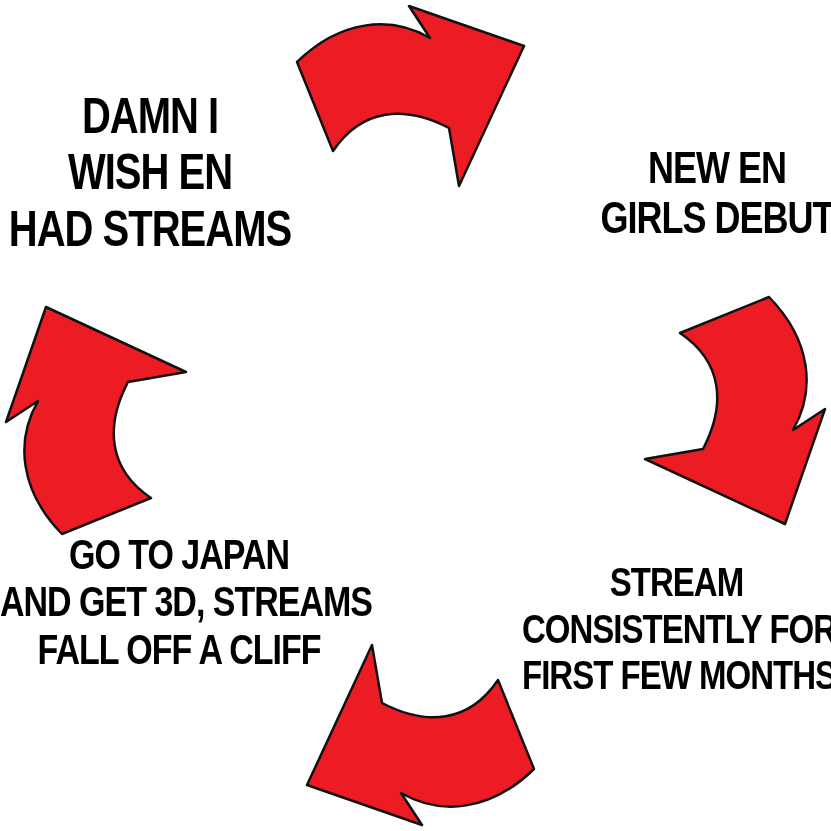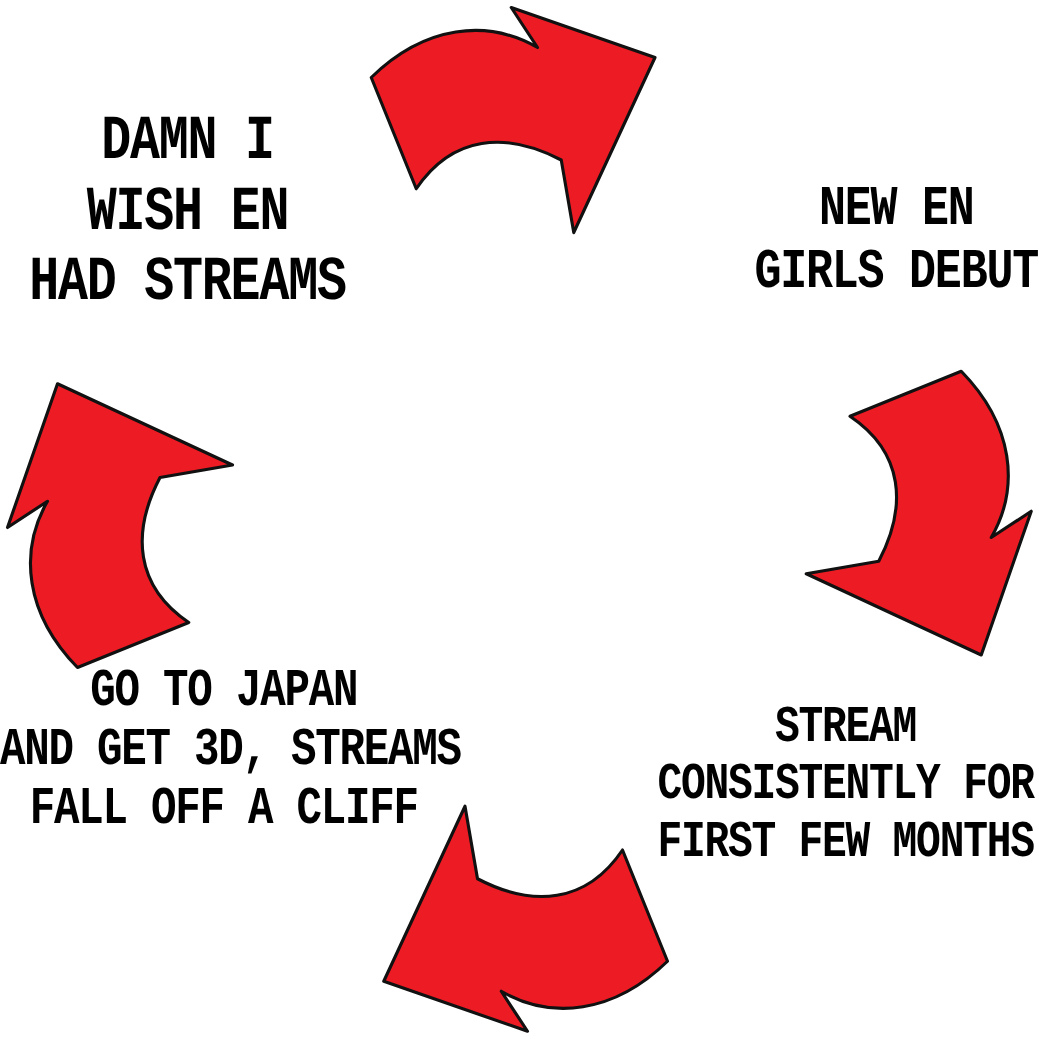--- a/index.html
+++ b/index.html
@@ -6,21 +6,21 @@
     margin: 0;
     padding: 0;
     background: #ffffff;
   }
   .canvas {
     position: relative;
     width: 831px;
     height: 831px;
     background: #ffffff;
     overflow: hidden;
-    font-family: Liberation Mono, monospace;
+    font-family: Liberation Sans, sans-serif;
   }
   .arrow-layer {
     position: absolute;
     left: 0;
     top: 0;
   }
   .label {
     position: absolute;
     color: #000000;
     font-weight: 700;

